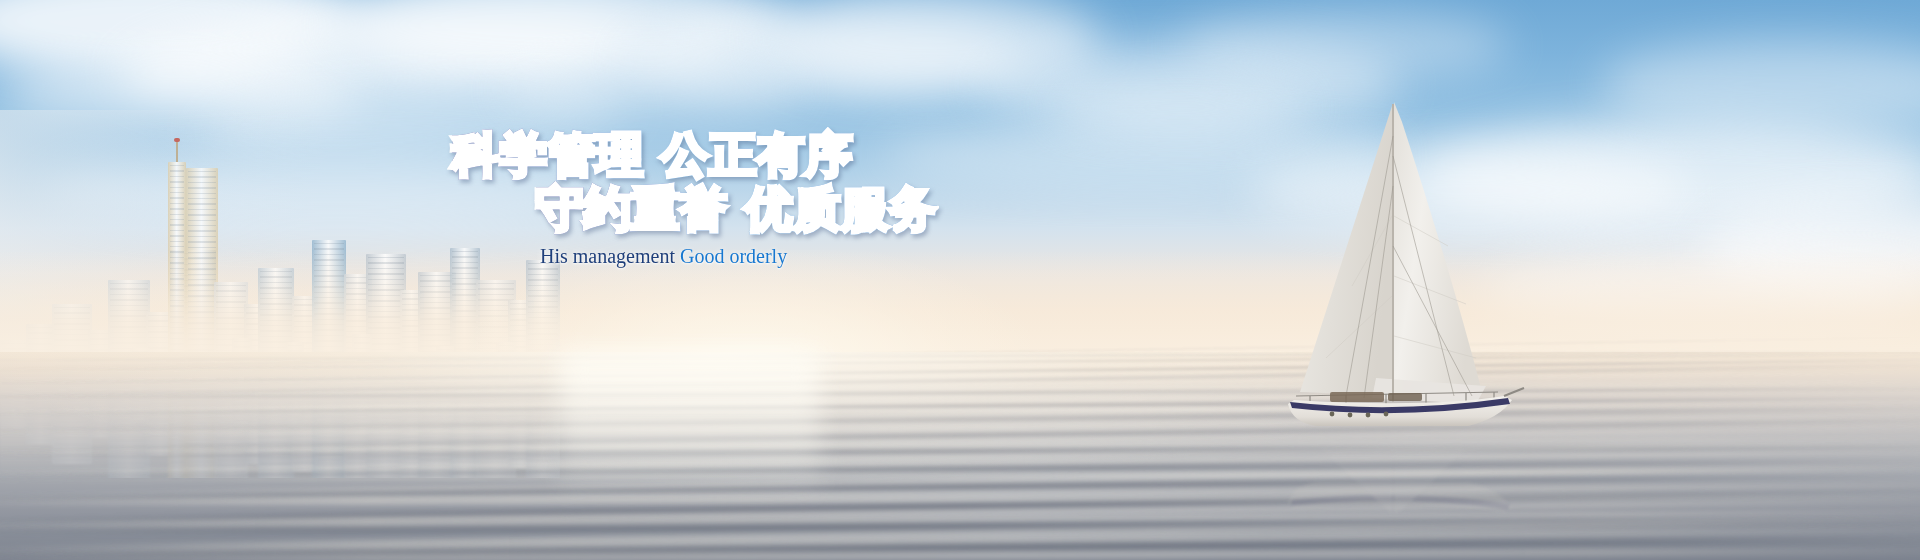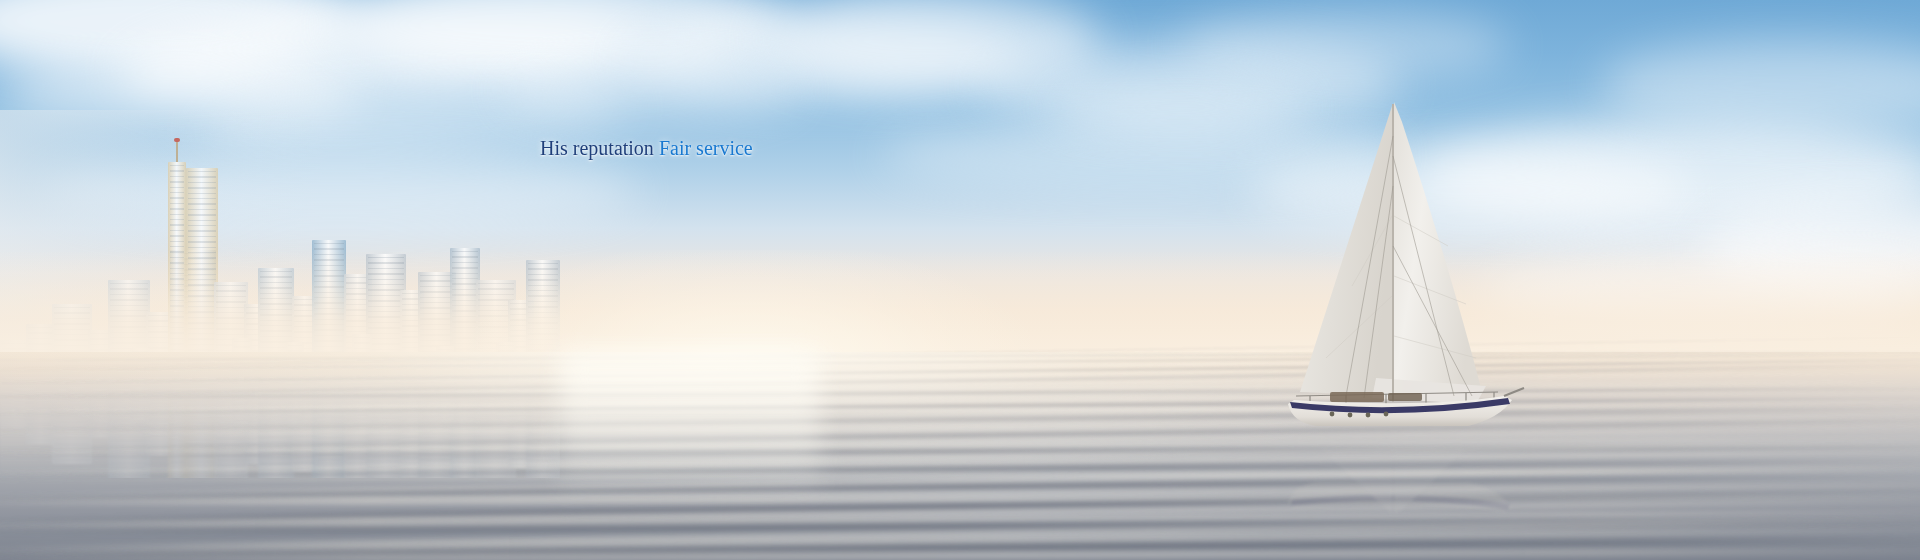--- a/index.html
+++ b/index.html
@@ -494,18 +494,24 @@
   <div class="boat-reflect">
     <svg width="250" height="90" viewBox="0 0 250 90">
       <path d="M12 10 Q16 28 40 32 L192 32 Q224 24 236 6 L228 2 Q150 14 18 6 Z" fill="#d8d4cd" opacity="0.8"></path>
       <path d="M14 8 Q120 20 232 4 L234 10 Q122 26 16 14 Z" fill="#3a3a66" opacity="0.7"></path>
       <path d="M118 0 L118 70 L190 66 Q160 36 126 4 Z" fill="#e4e1db" opacity="0.5"></path>
       <path d="M116 0 L44 66 L118 70 Z" fill="#e8e5e0" opacity="0.45"></path>
     </svg>
   </div>
 
   <div class="copy">
+    <div class="headline hl1">
+      <span class="hl-fill">科学管理  公正有序</span>
+    </div>
+    <div class="headline hl2">
+      <span class="hl-fill">守约重誉  优质服务</span>
+    </div>
     <div class="subline sub2">
-      <span class="t-navy">His reputation </span><span class="t-blue">Fair service</span>
+      <span class="t-navy">His management </span><span class="t-blue">Good orderly</span>
     </div>
   </div>
 
 </div>
 
 </body></html>

